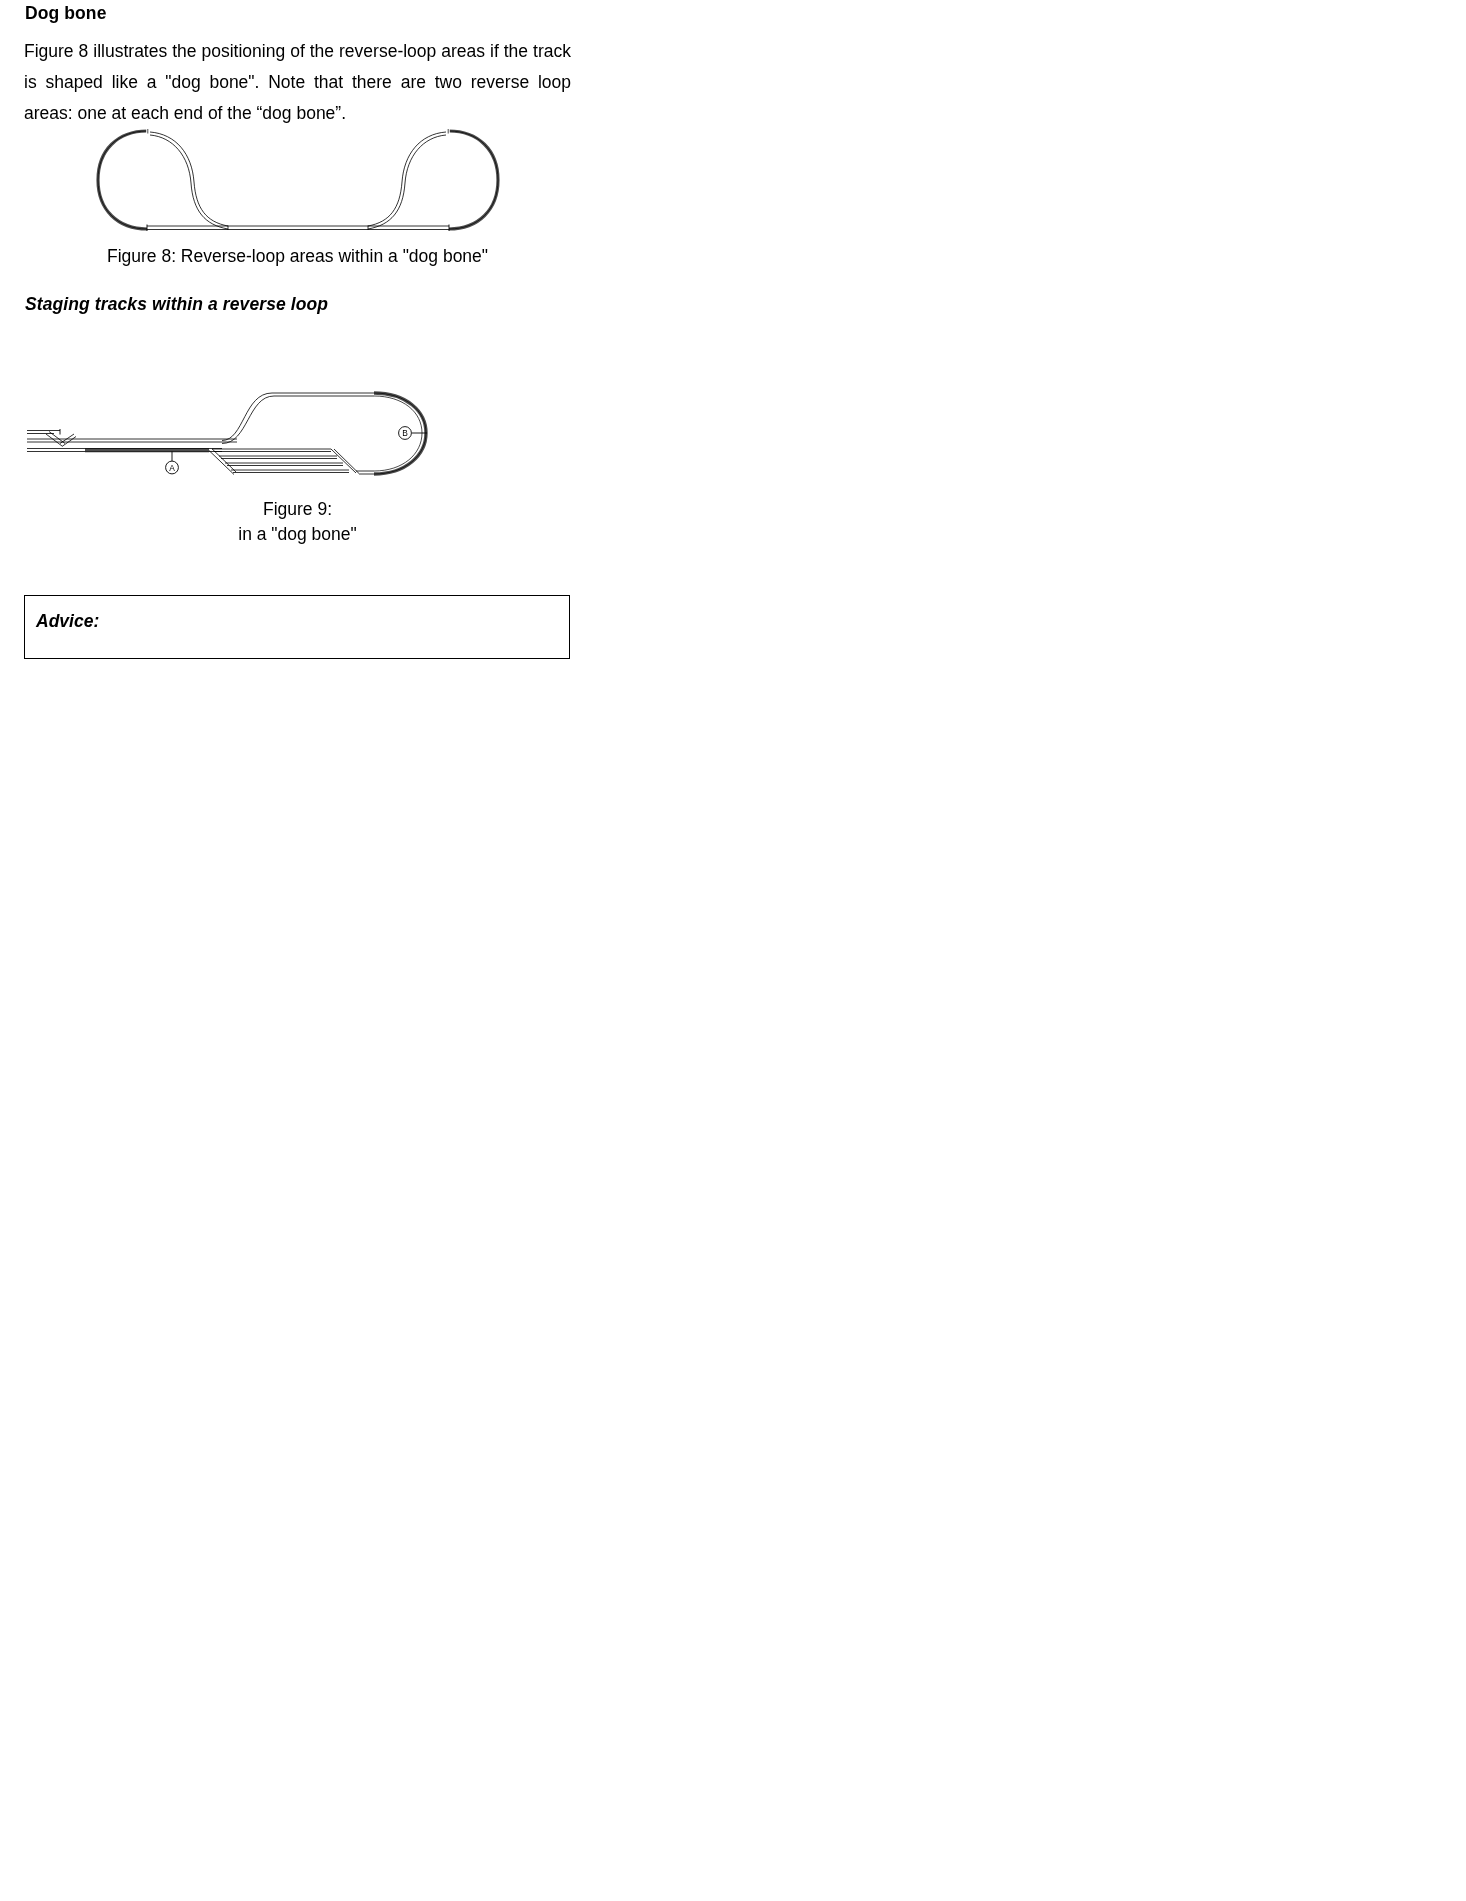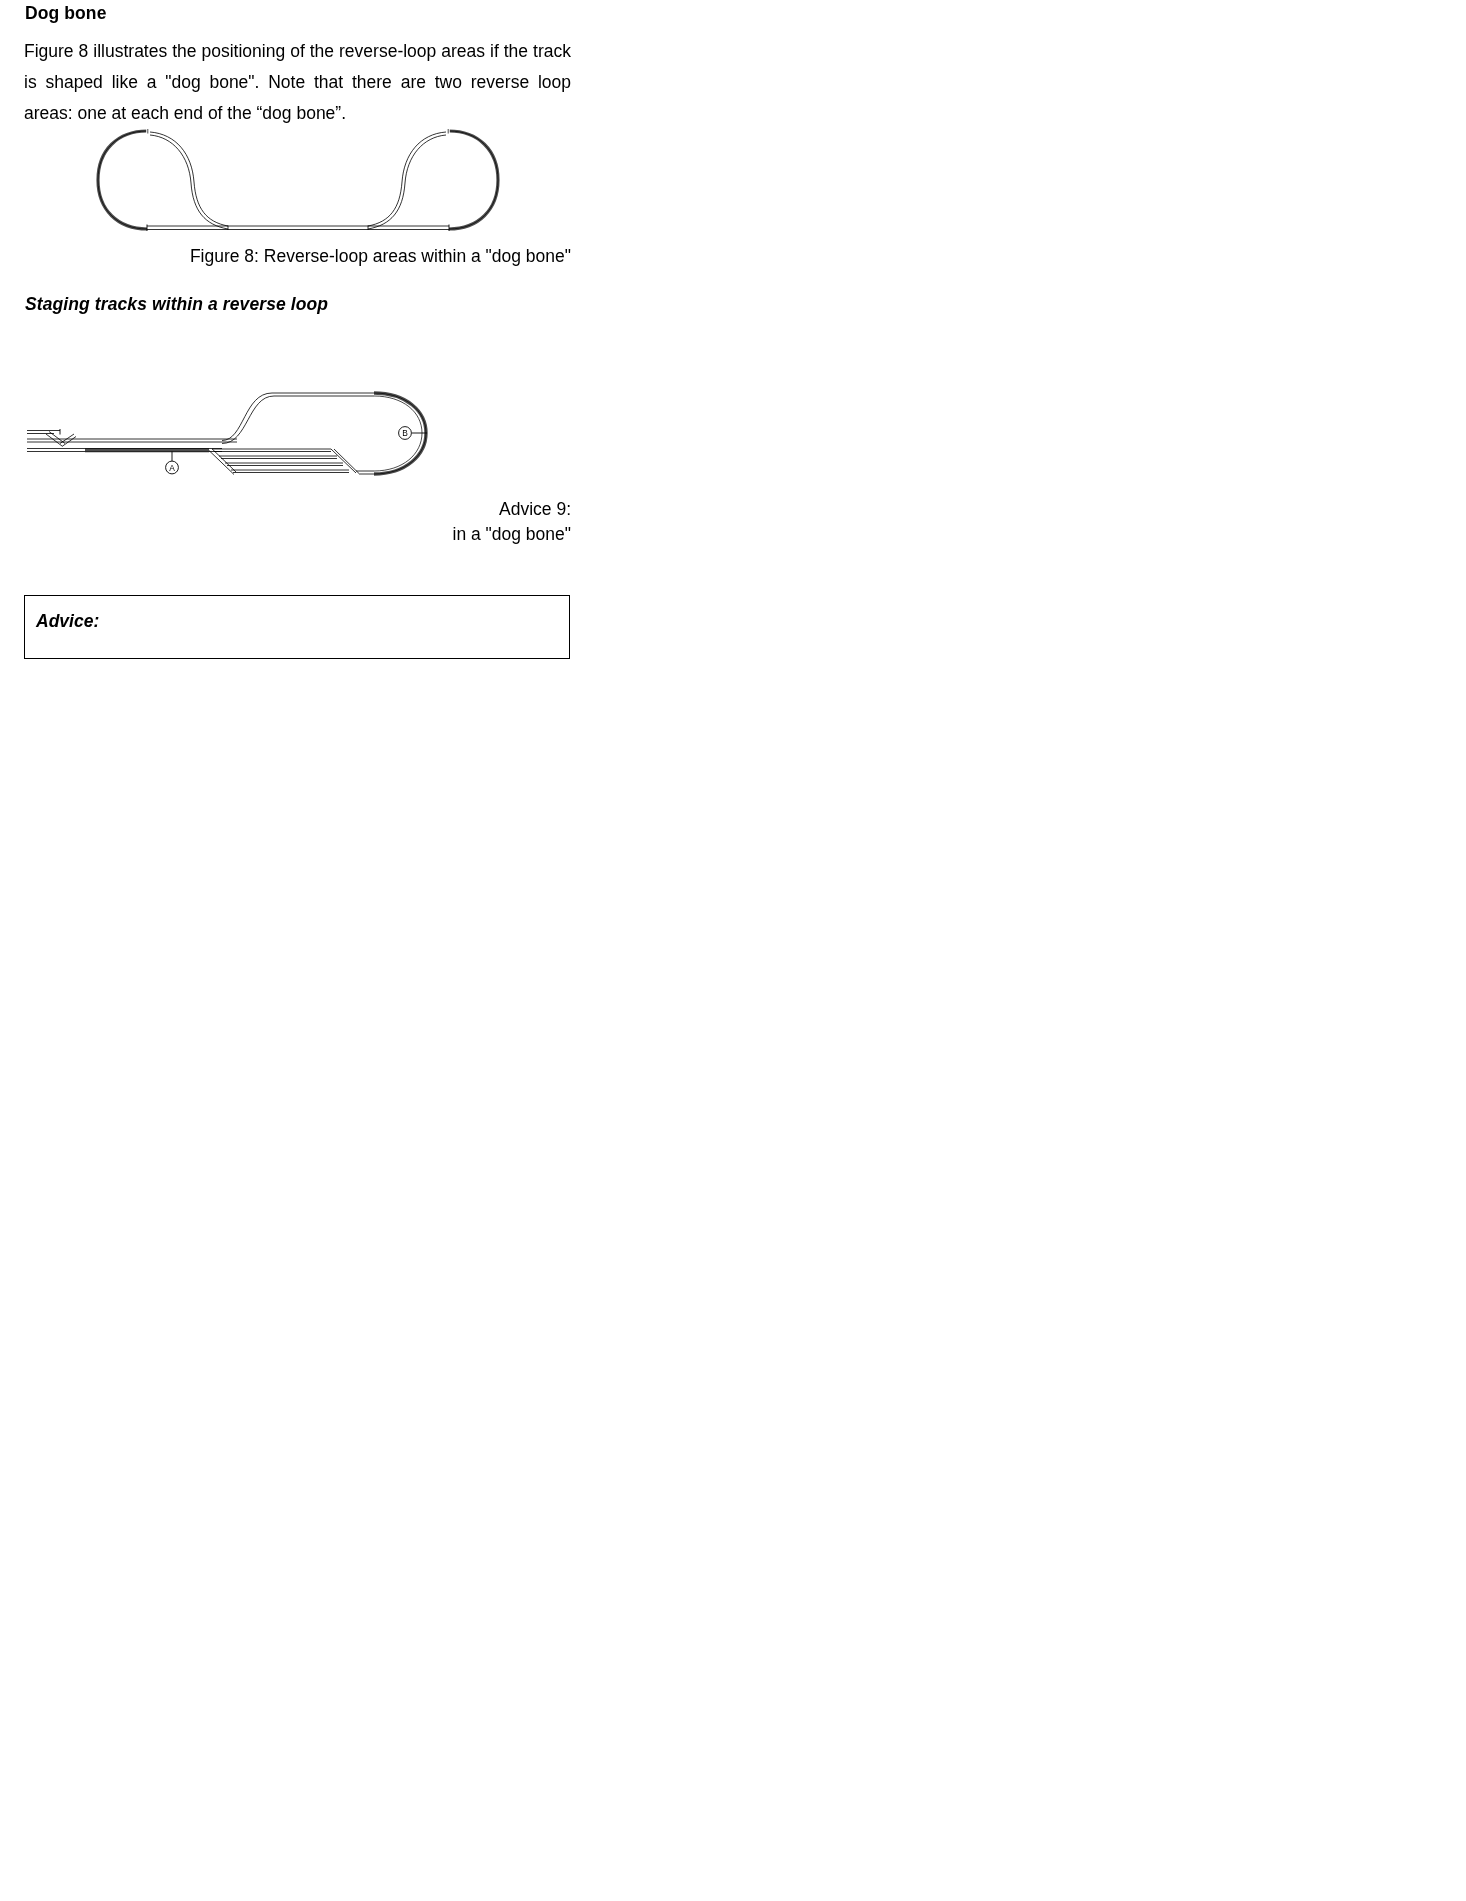--- a/index.html
+++ b/index.html
@@ -35,21 +35,21 @@
     font-size: 17.5px;
     line-height: 31px;
     text-align: justify;
     text-justify: inter-word;
   }
 
   .caption {
     position: absolute;
     font-size: 17.5px;
     line-height: 24.5px;
-    text-align: right;
+    text-align: center;
   }
 
   
   .advice-box {
     position: absolute;
     border: 1.3px solid #000000;
     box-sizing: border-box;
     padding: 14px 10px 8px 11px;
   }
   .advice-title {
@@ -204,21 +204,21 @@
 
         <line x1="309" y1="71" x2="334" y2="95"></line>
         <line x1="312" y1="71" x2="337" y2="95.5"></line>
         <line x1="334" y1="93" x2="352" y2="93"></line>
         <line x1="337" y1="96" x2="352" y2="96"></line>
       </g>
     </svg>
   </div>
 
   <div class="caption" style="left:24px; top:497px; width:547px;">
-    <div>Advice 9:</div>
+    <div>Figure 9:</div>
     <div>in a "dog bone"</div>
   </div>
 
   <div class="advice-box" style="left:24px; top:595px; width:546px; height:64px;">
     <div class="advice-title">Advice:</div>
   </div>
 
 </div>
 
 </body></html>

